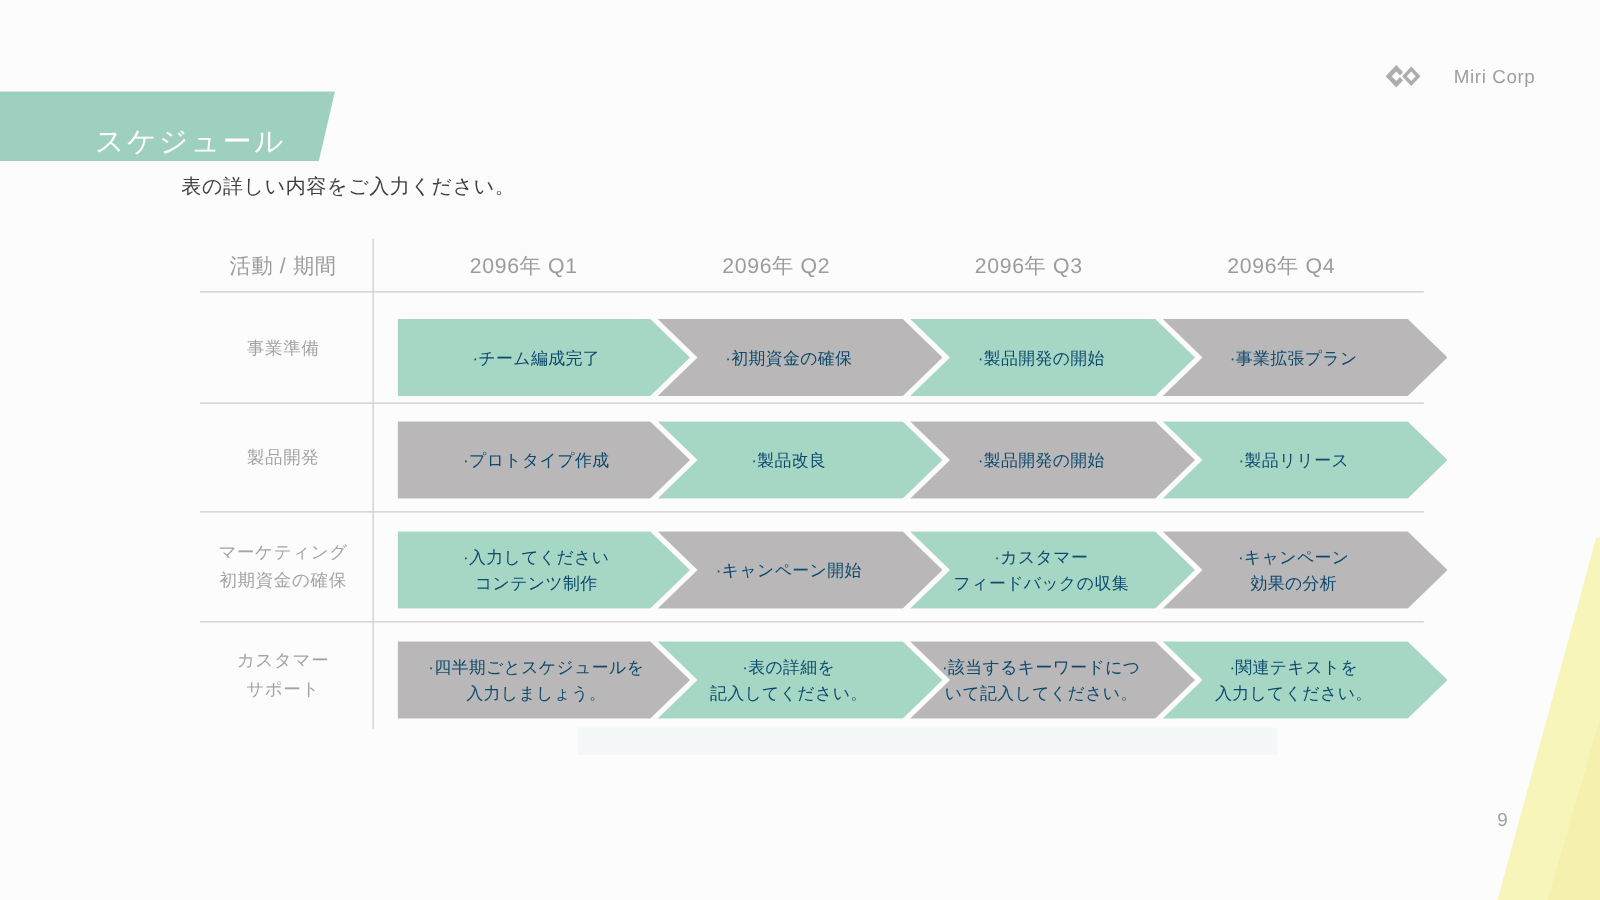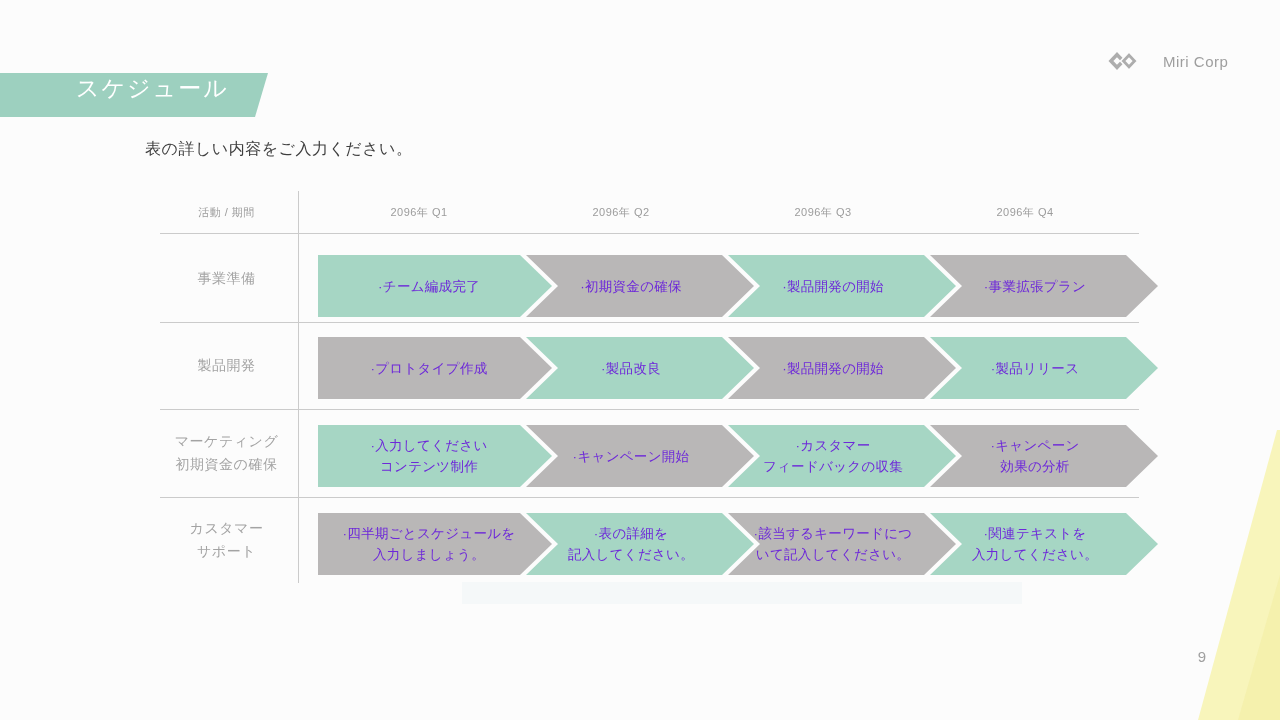--- a/index.html
+++ b/index.html
@@ -9,45 +9,45 @@
     font-family:"Liberation Sans","DejaVu Sans",sans-serif;
   }
   
   .wedge1{position:absolute;inset:0;background:var(--corner-yellow,#f8f5bb);
     clip-path:polygon(1277px 430px,1280px 430px,1280px 720px,1198px 720px);}
   .wedge2{position:absolute;inset:0;background:#f3eda3;opacity:.55;
     clip-path:polygon(1280px 575px,1280px 720px,1238px 720px);}
   .faint-strip{position:absolute;left:462px;top:582px;width:560px;height:22px;
     background:#eef4f6;opacity:.45;}
   
-  .banner{position:absolute;left:0;top:73px;width:268px;height:44px;
+  .banner{position:absolute;left:0;top:73px;width:268px;height:56px;
     background:var(--banner-green,#9dd0bf);
     clip-path:polygon(0 0,100% 0,calc(100% - 13px) 100%,0 100%);
-    display:flex;align-items:flex-start;}
+    display:flex;align-items:flex-end;}
   .banner-text{color:#fff;font-size:23px;letter-spacing:2px;padding-left:76px;}
   
   .logo{position:absolute;left:1108px;top:51px;display:flex;align-items:center;gap:25px;}
   .logo-text{color:#9e9e9e;font-size:15px;letter-spacing:.5px;}
   
   .subtitle{position:absolute;left:145px;top:139px;margin:0;
     font-size:16px;color:#3e3e3e;letter-spacing:.5px;}
   
   .schedule{position:absolute;inset:0;}
   .vline{position:absolute;width:1px;background:var(--line-gray,#cbcbcb);}
   .hline{position:absolute;height:1px;background:var(--line-gray,#cbcbcb);}
   .header-cell{position:absolute;display:flex;align-items:center;justify-content:center;
-    color:#9c9c9c;font-size:11px;letter-spacing:.5px;}
+    color:#9c9c9c;font-size:17px;letter-spacing:.5px;}
   .row-label{position:absolute;display:flex;flex-direction:column;align-items:center;
     justify-content:center;color:#a3a3a3;font-size:14px;line-height:23px;
     text-align:right;letter-spacing:.5px;}
   .arrow{position:absolute;width:234px;height:62px;}
   .arrow.green{background:var(--accent-green,#a6d6c4);}
   .arrow.gray{background:var(--arrow-gray,#b9b7b7);}
   .arrow-label{position:absolute;inset:0;display:flex;flex-direction:column;
-    align-items:center;justify-content:center;color:#6d28d9;font-size:13.5px;
+    align-items:center;justify-content:center;color:#0c4a6e;font-size:13.5px;
     line-height:21px;text-align:center;padding:0 22px 0 10px;letter-spacing:.3px;}
   .page-number{position:absolute;left:1192px;top:648px;width:20px;text-align:center;
     color:#9f9f9f;font-size:15px;}
 </style>
 </head>
 <body>
 
 <div class="slide" style="--banner-green: #9dd0bf; --accent-green: #a6d6c4; --arrow-gray: #b9b7b7; --corner-yellow: #f8f5bb; --line-gray: #cbcbcb;">
 
   <div class="wedge1"></div>

